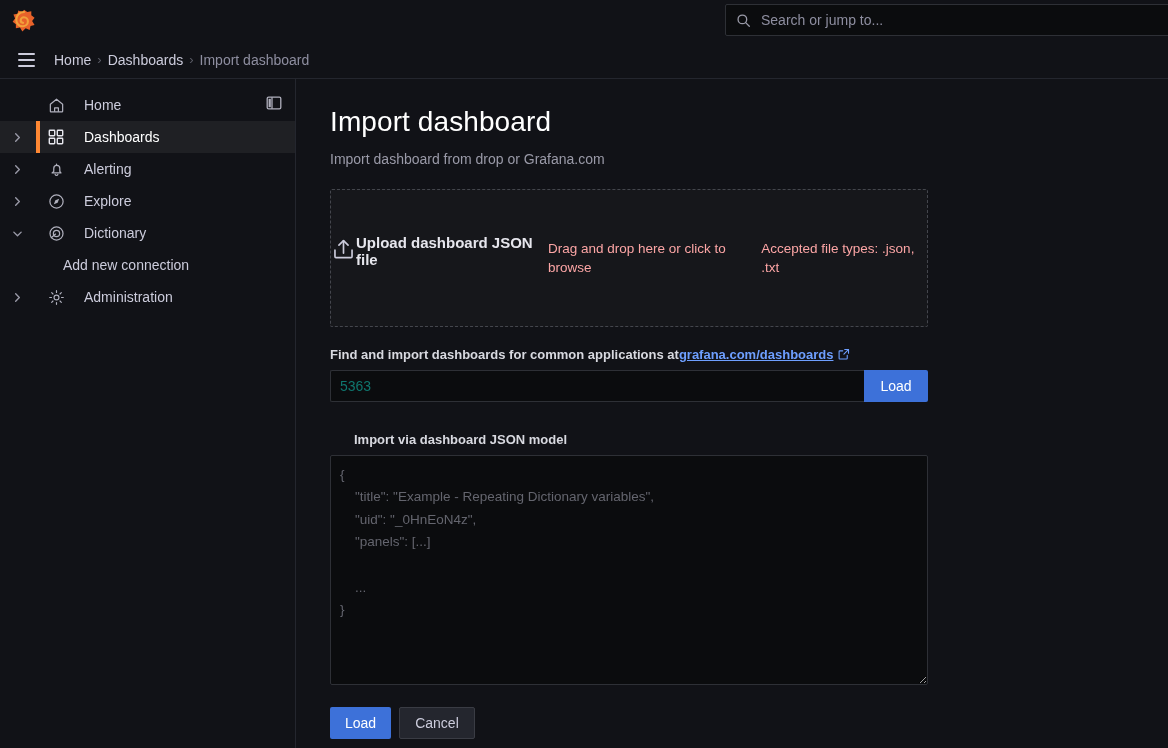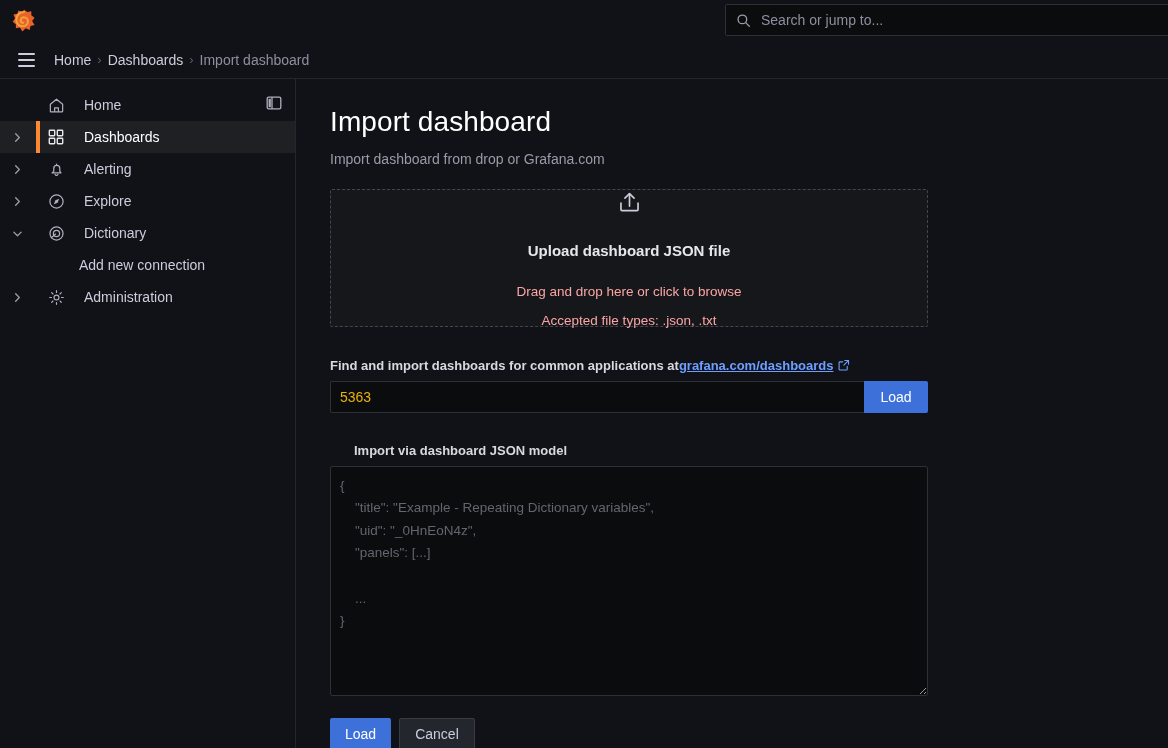--- a/index.html
+++ b/index.html
@@ -105,21 +105,21 @@
     display: flex; align-items: center; justify-content: center;
     color: #b0b0bd; margin-left: 6px;
   }
   .nav-label {
     font-size: 14px; color: #ccccdc;
     margin-left: 12px; white-space: nowrap;
   }
   .nav-item.active .nav-label { color: #ffffff; }
   .nav-item.child .nav-label { margin-left: 0; }
   .nav-item.child {
-    padding-left: 79px;
+    padding-left: 63px;
   }
   .dock-btn {
     position: absolute; right: 10px; top: 13px;
     width: 22px; height: 22px;
     display: flex; align-items: center; justify-content: center;
     cursor: pointer; color: #b0b0bd;
   }
 
   
   .main {
@@ -137,54 +137,53 @@
   .page-sub {
     font-size: 14px; color: #9a9aa8;
     margin-bottom: 22px;
   }
 
   .dropzone {
     width: 598px; height: 138px;
     border: 1px dashed #44464d;
     border-radius: 2px;
     background: #16171b;
-    display: flex; flex-direction: column;
+    display: flex; flex-direction: row;
     align-items: center; justify-content: flex-start;
     cursor: pointer;
-    gap: 10px;
   }
   .dz-icon { margin-bottom: 13px; color: #ccccdc; }
   .dz-title {
     font-size: 15px; font-weight: bold;
     color: #e6e6ed; margin-bottom: 13px;
   }
   .dz-line {
     font-size: 13.5px; color: #fca5a5;
     line-height: 19px;
   }
 
   .field-label {
     font-size: 13px; font-weight: bold;
-    color: #d8d9e0; margin-top: 31px; margin-bottom: 8px;
+    color: #d8d9e0; margin-top: 20px; margin-bottom: 8px;
     display: flex; align-items: center; flex-wrap: nowrap;
   }
   .field-label .lnk {
     color: #6e9fff; text-decoration: underline;
     cursor: pointer; font-weight: bold;
   }
   .ext-ico { margin-left: 5px; display: inline-flex; color: #6e9fff; }
 
   .input-row { display: flex; width: 598px; height: 32px; }
   .gf-input {
     flex: 1 1 auto; height: 32px;
     background: #0b0c0e;
     border: 1px solid #2e3036;
     border-right: none;
     border-radius: 2px 0 0 2px;
-    color: #eab308;
+    color: #0f766e;
     font-size: 14px;
     font-family: "Liberation Sans", sans-serif;
     padding: 4px 9px;
     outline: none;
   }
   .btn {
     border: none; cursor: pointer;
     font-family: "Liberation Sans", sans-serif;
     font-size: 14px; font-weight: normal;
     border-radius: 2px;

